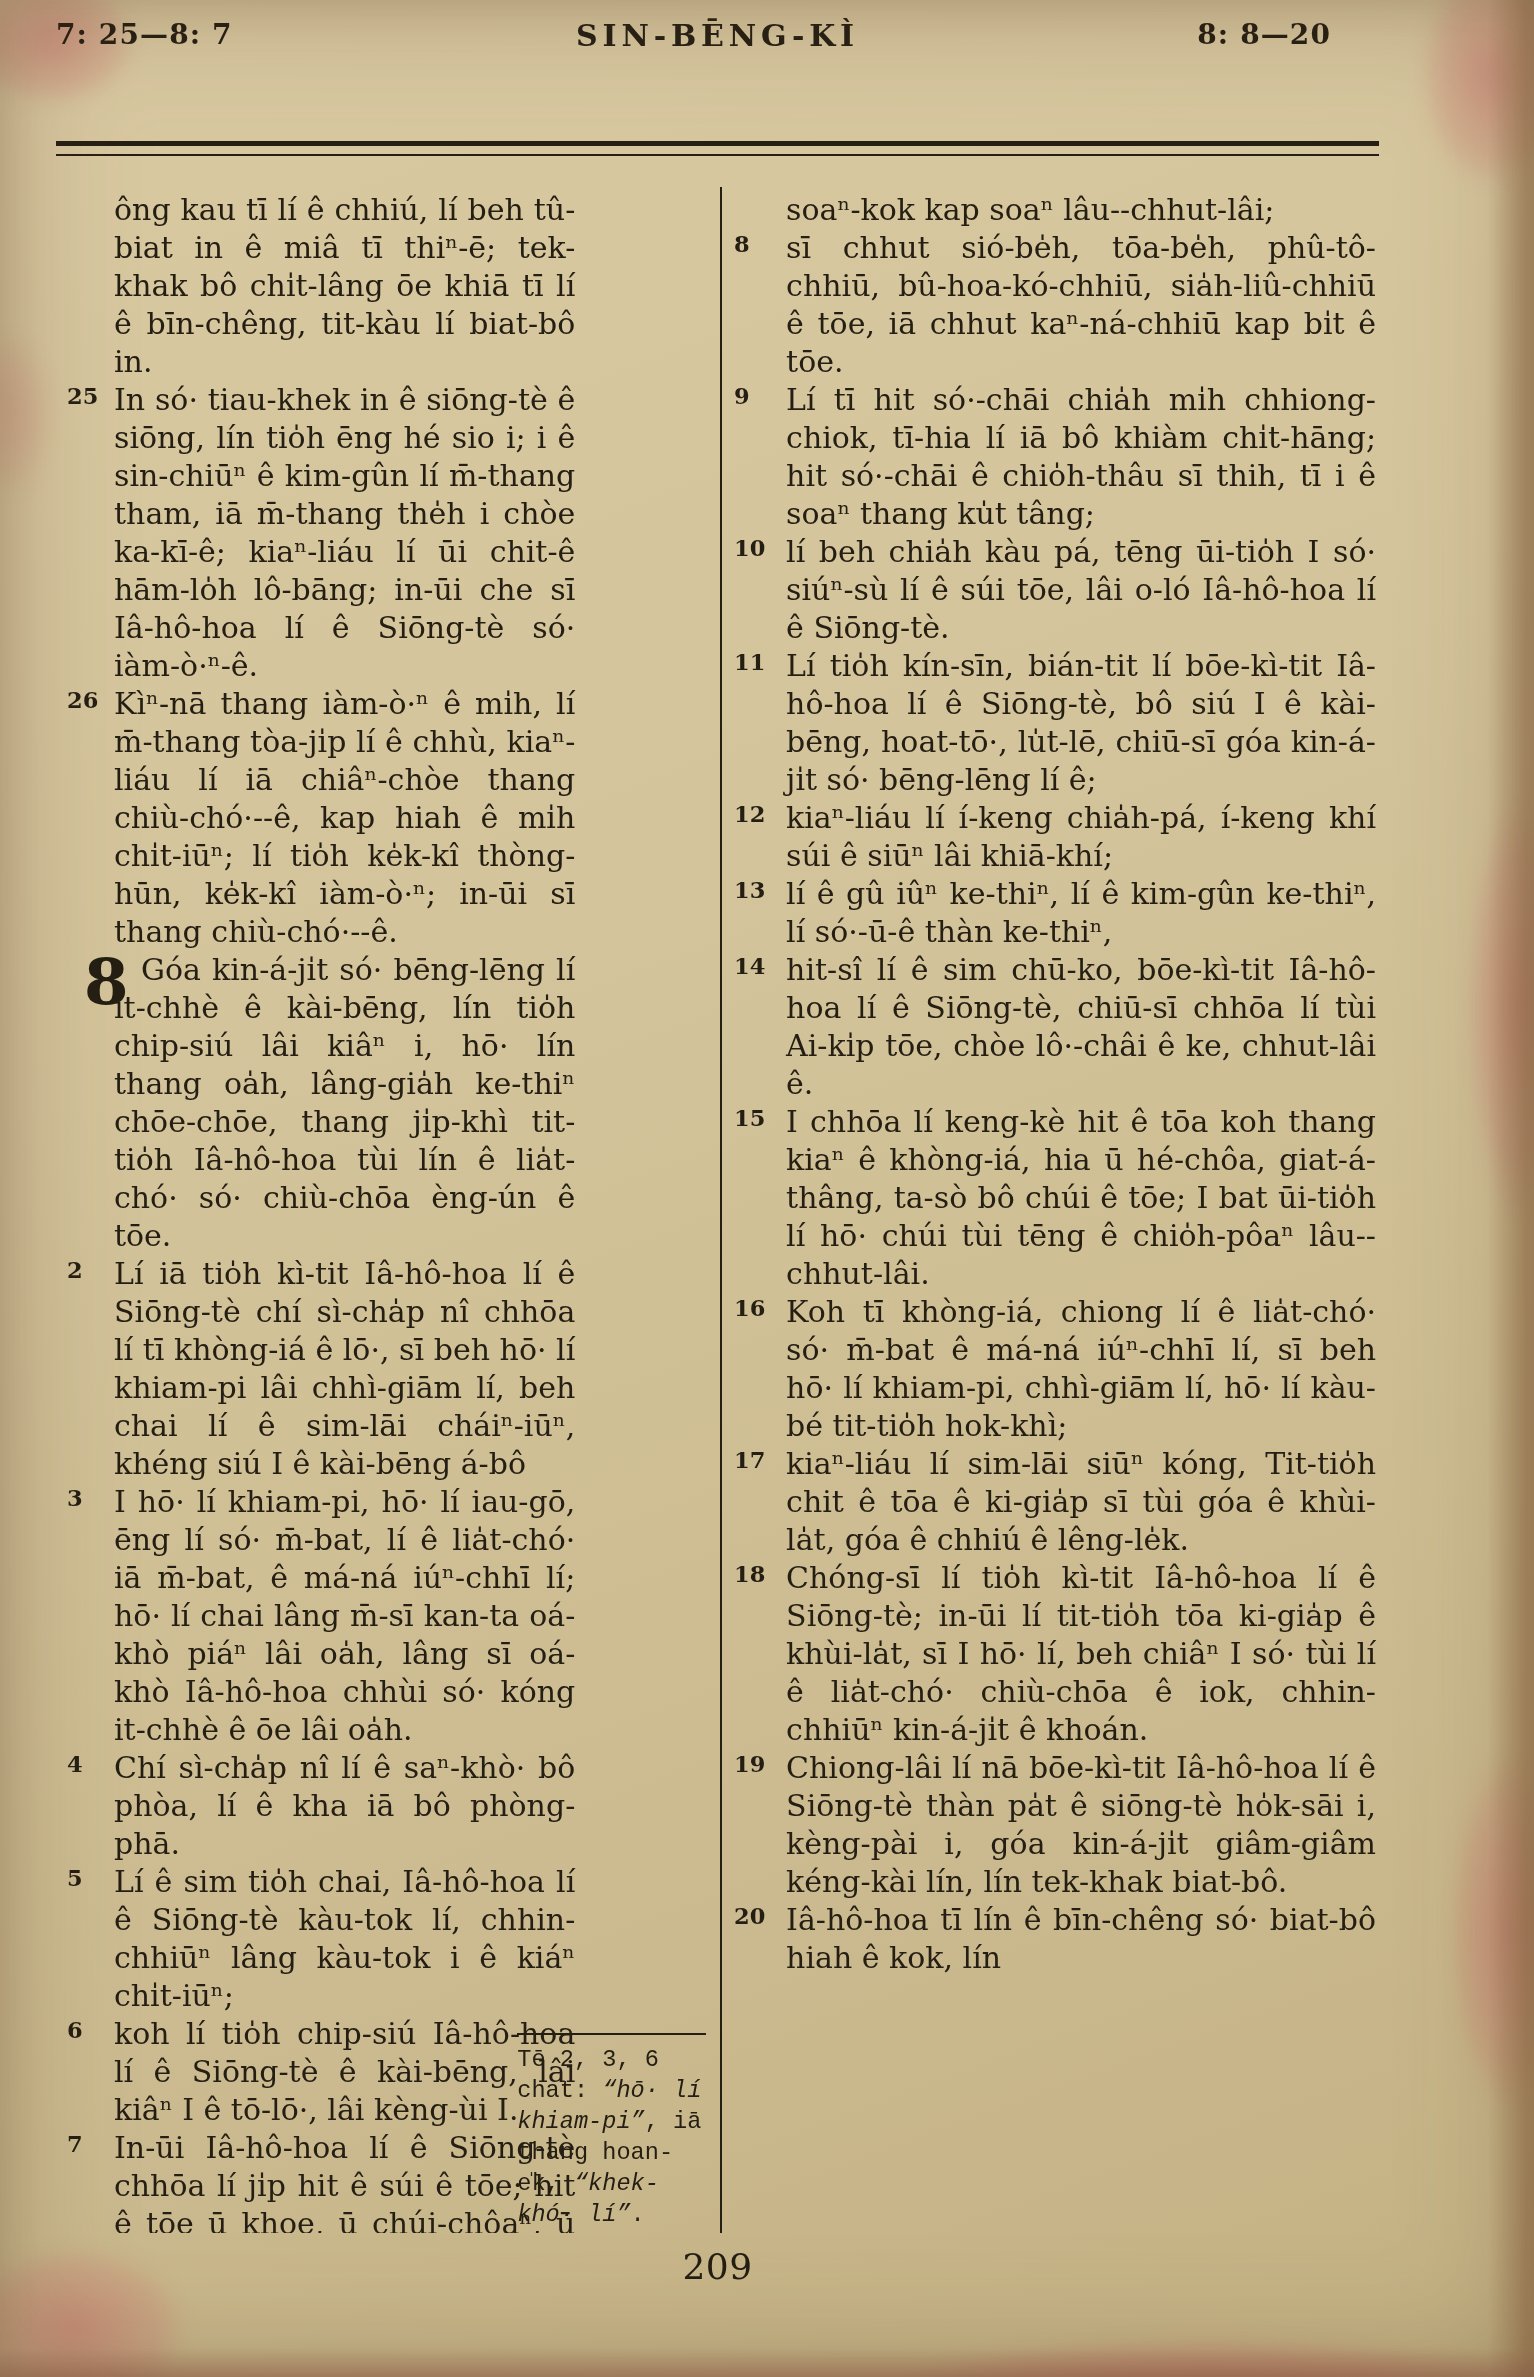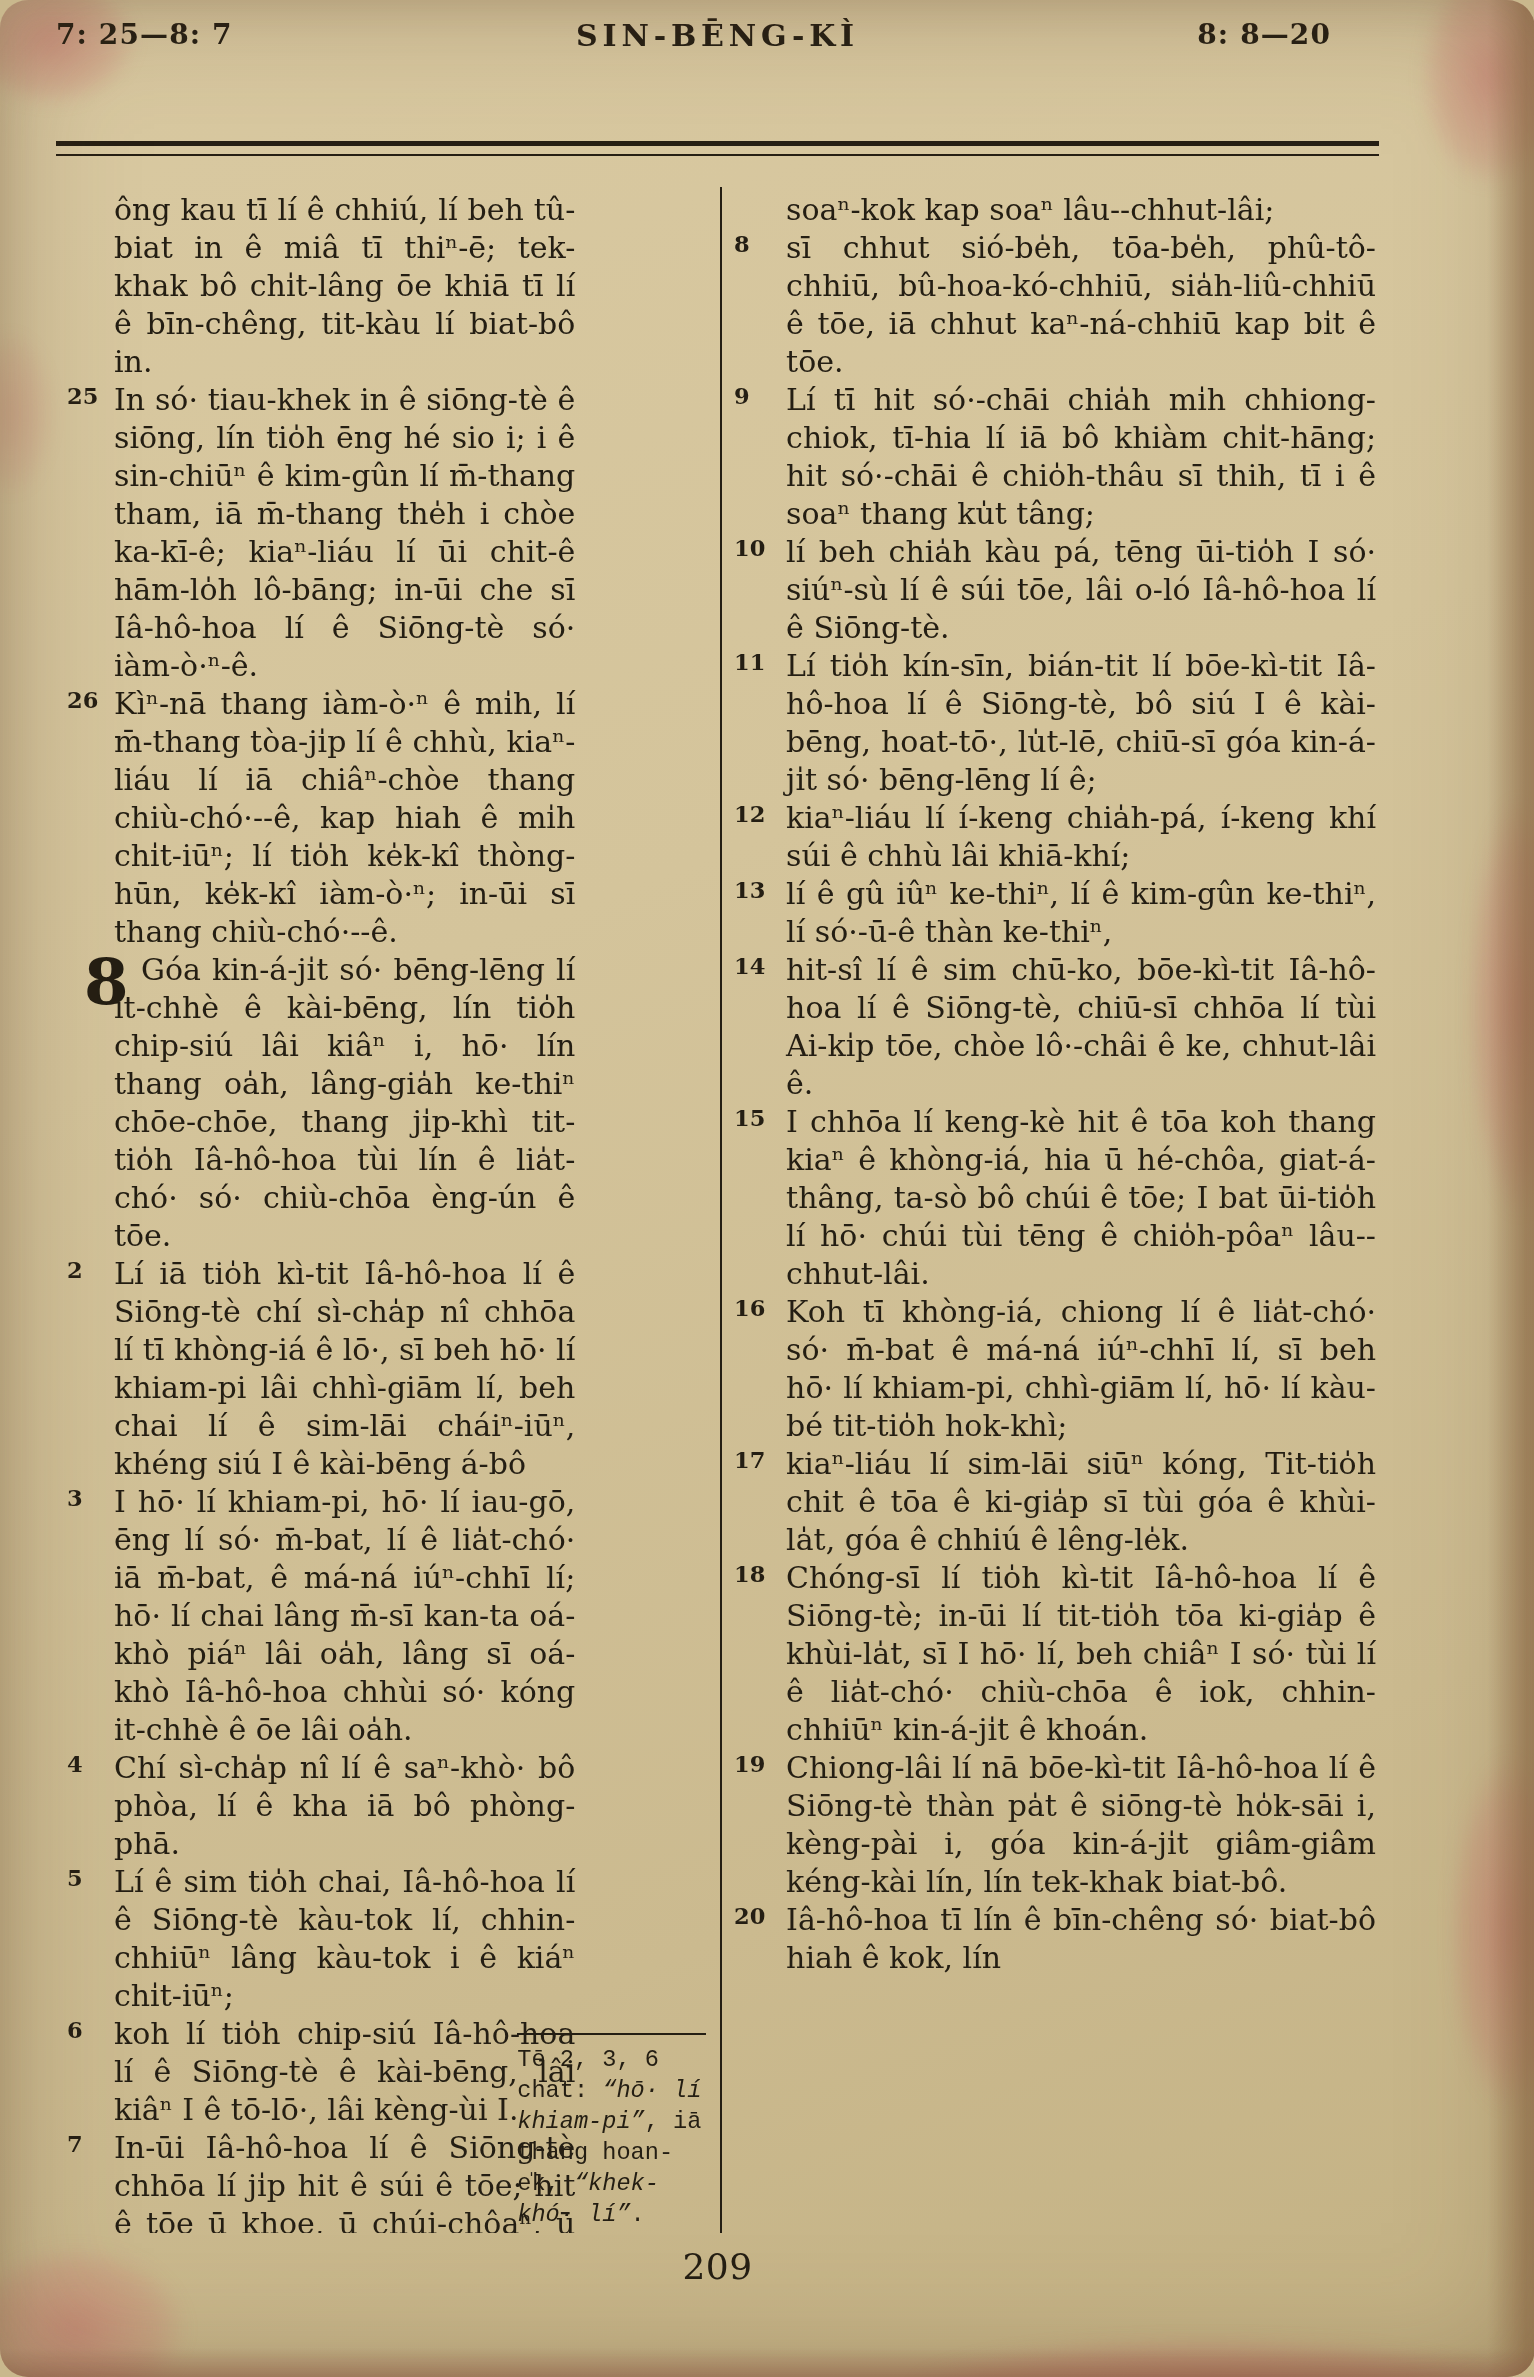--- a/index.html
+++ b/index.html
@@ -8,21 +8,20 @@
     font-family: "DejaVu Serif", serif;
     color: #241e13;
     background: #c9b88d;
     position: relative;
     overflow: hidden;
   }
   .page {
     position: absolute; inset: 0;
     background: linear-gradient(160deg, #d9c9a1 0%, #d4c49b 38%, #cbba8f 75%, #c3b183 100%);
     overflow: hidden;
-    border-radius: 28px;
   }
   .page::after {
     content: ""; position: absolute; inset: 0; pointer-events: none;
     box-shadow: inset 0 0 129px rgba(92,62,36,0.35), inset 0 0 38px rgba(92,62,36,0.18);
   }
   .stain {
     position: absolute; border-radius: 50%;
     background: radial-gradient(closest-side, rgba(199,104,102,0.5), rgba(199,104,102,0.22) 55%, rgba(199,104,102,0) 75%);
     filter: blur(7.5px);
     pointer-events: none;
@@ -187,21 +186,21 @@
         <div class="verse">
           <span class="vnum">10</span>
           <span class="vtext">lí beh chia̍h kàu pá, tēng ūi-tio̍h I só· siúⁿ-sù lí ê súi tōe, lâi o-ló Iâ-hô-hoa lí ê Siōng-tè.</span>
         </div>
         <div class="verse">
           <span class="vnum">11</span>
           <span class="vtext">Lí tio̍h kín-sīn, bián-tit lí bōe-kì-tit Iâ-hô-hoa lí ê Siōng-tè, bô siú I ê kài-bēng, hoat-tō·, lu̍t-lē, chiū-sī góa kin-á-ji̍t só· bēng-lēng lí ê;</span>
         </div>
         <div class="verse">
           <span class="vnum">12</span>
-          <span class="vtext">kiaⁿ-liáu lí í-keng chia̍h-pá, í-keng khí súi ê chhù lâi khiā-khí;</span>
+          <span class="vtext">kiaⁿ-liáu lí í-keng chia̍h-pá, í-keng khí súi ê siūⁿ lâi khiā-khí;</span>
         </div>
         <div class="verse">
           <span class="vnum">13</span>
           <span class="vtext">lí ê gû iûⁿ ke-thiⁿ, lí ê kim-gûn ke-thiⁿ, lí só·-ū-ê thàn ke-thiⁿ,</span>
         </div>
         <div class="verse">
           <span class="vnum">14</span>
           <span class="vtext">hit-sî lí ê sim chū-ko, bōe-kì-tit Iâ-hô-hoa lí ê Siōng-tè, chiū-sī chhōa lí tùi Ai-ki̍p tōe, chòe lô·-châi ê ke, chhut-lâi ê.</span>
         </div>
         <div class="verse">

